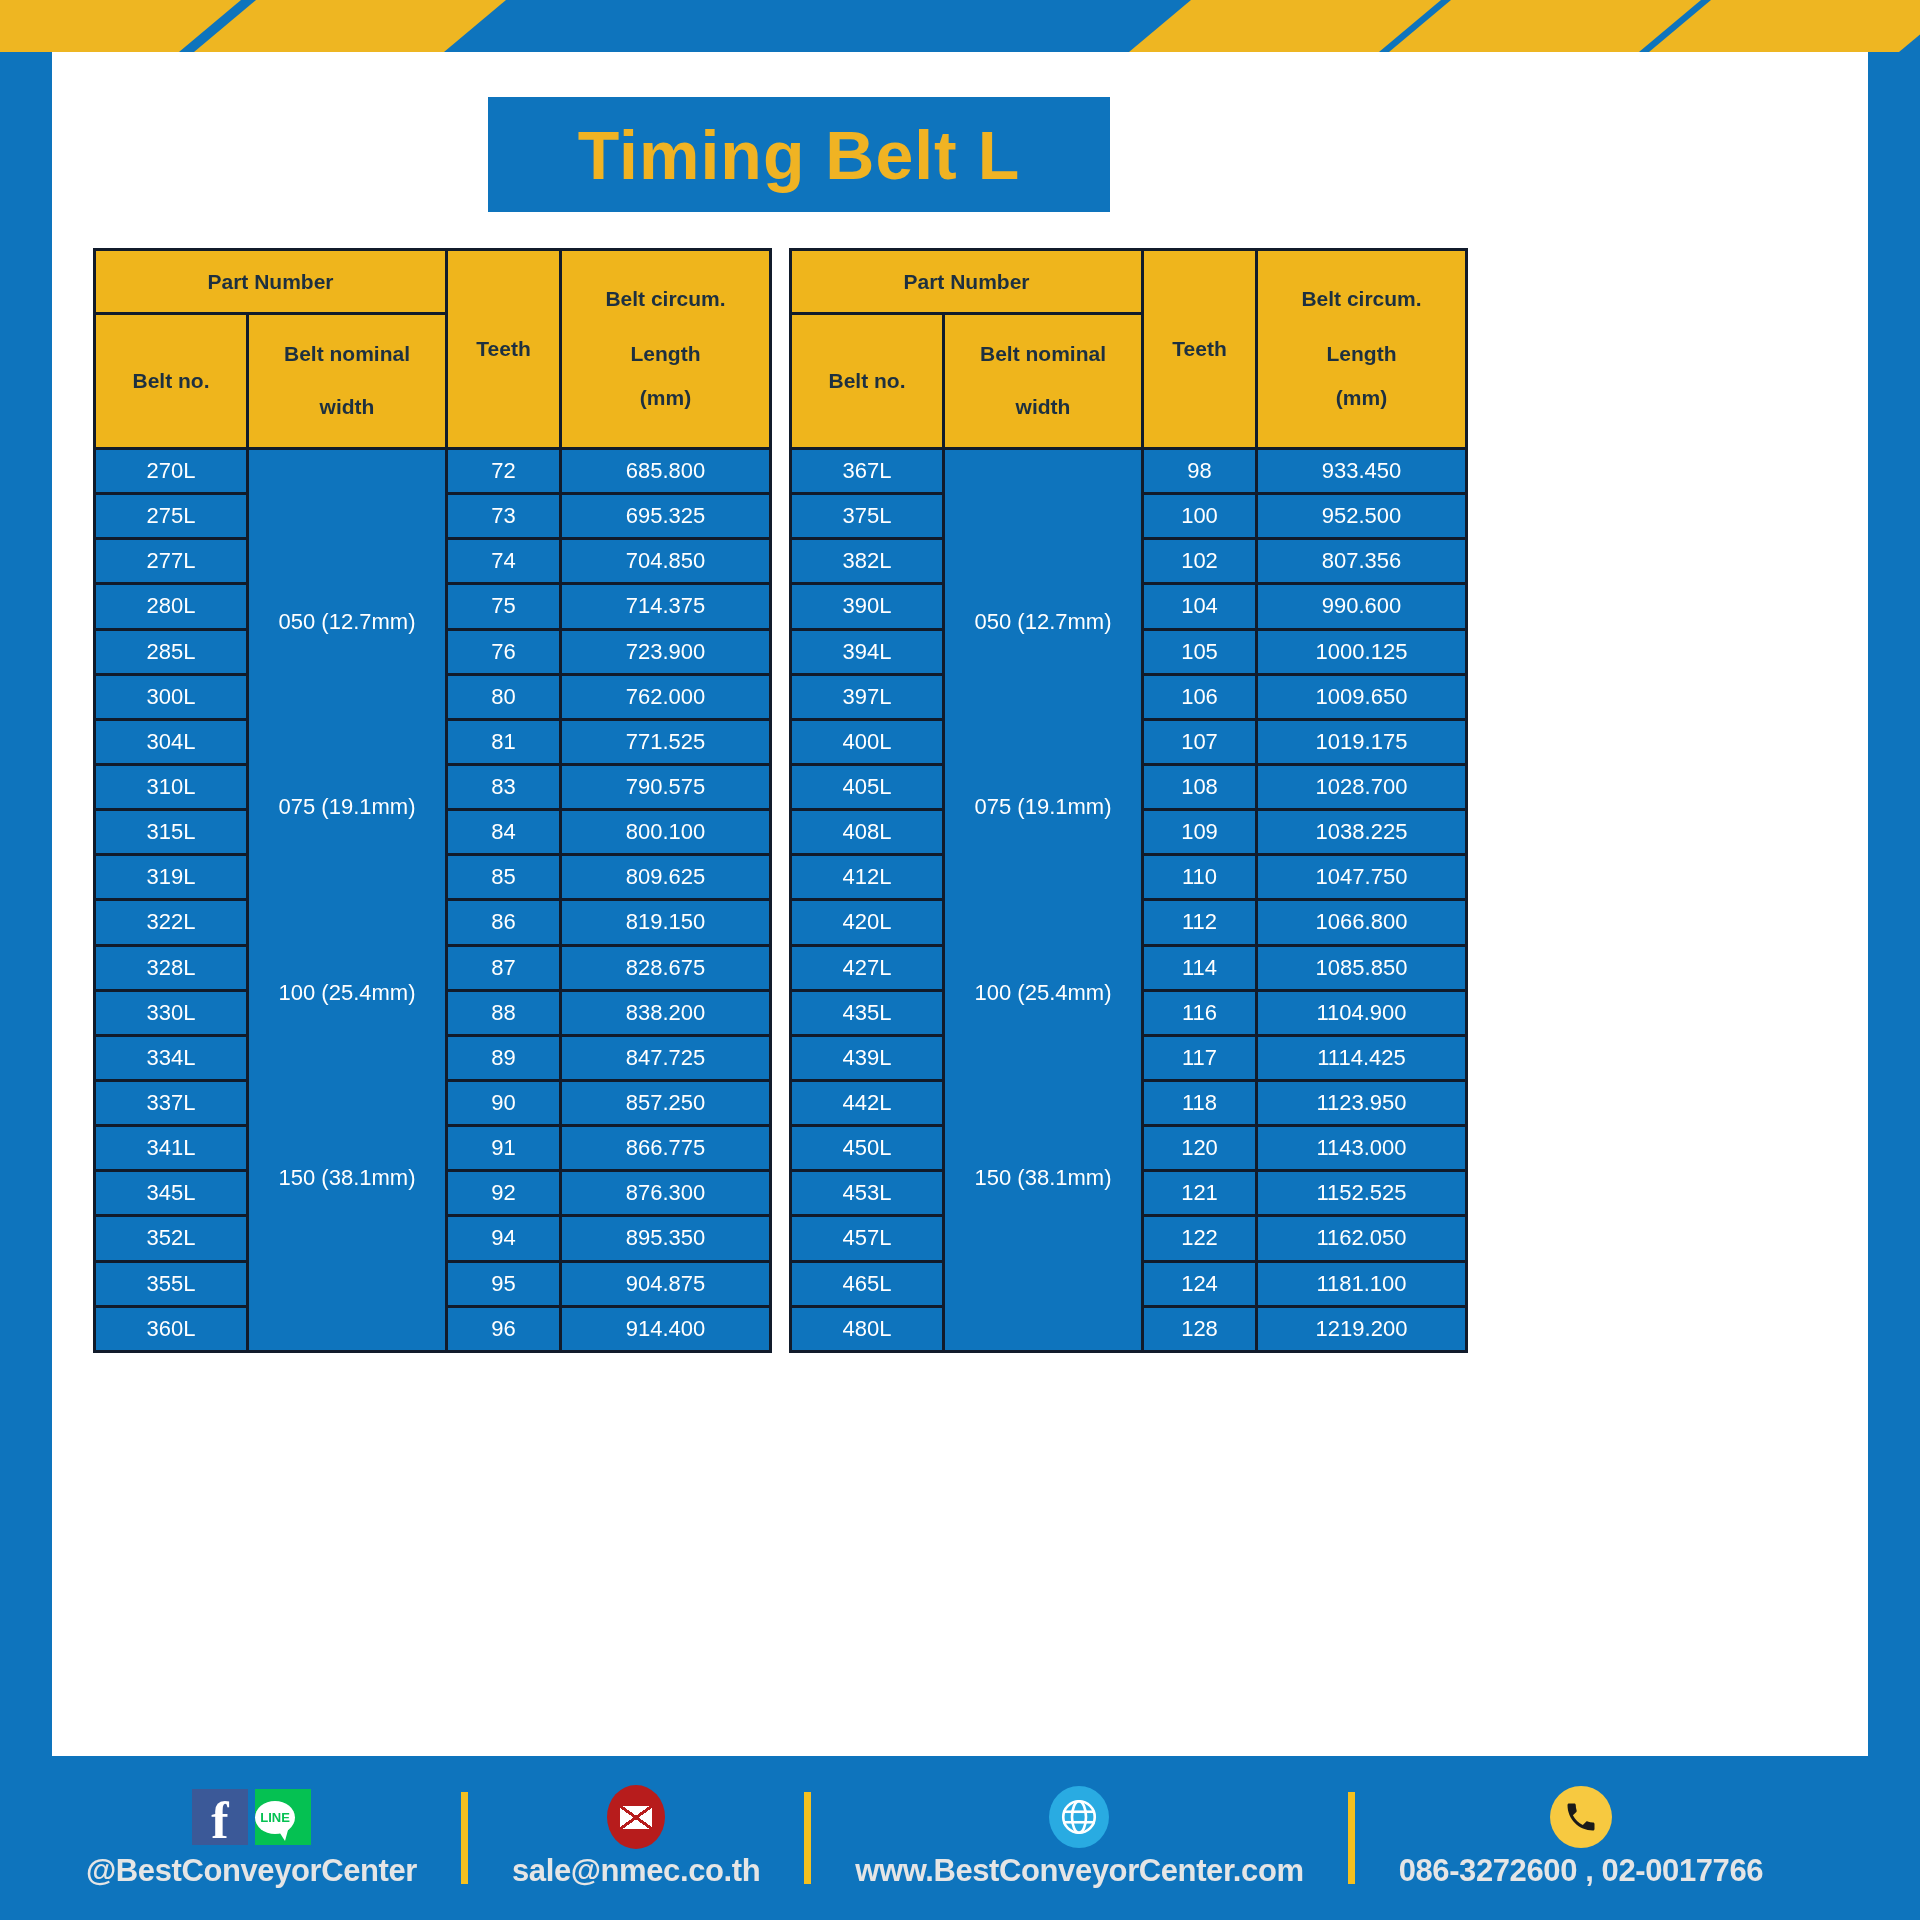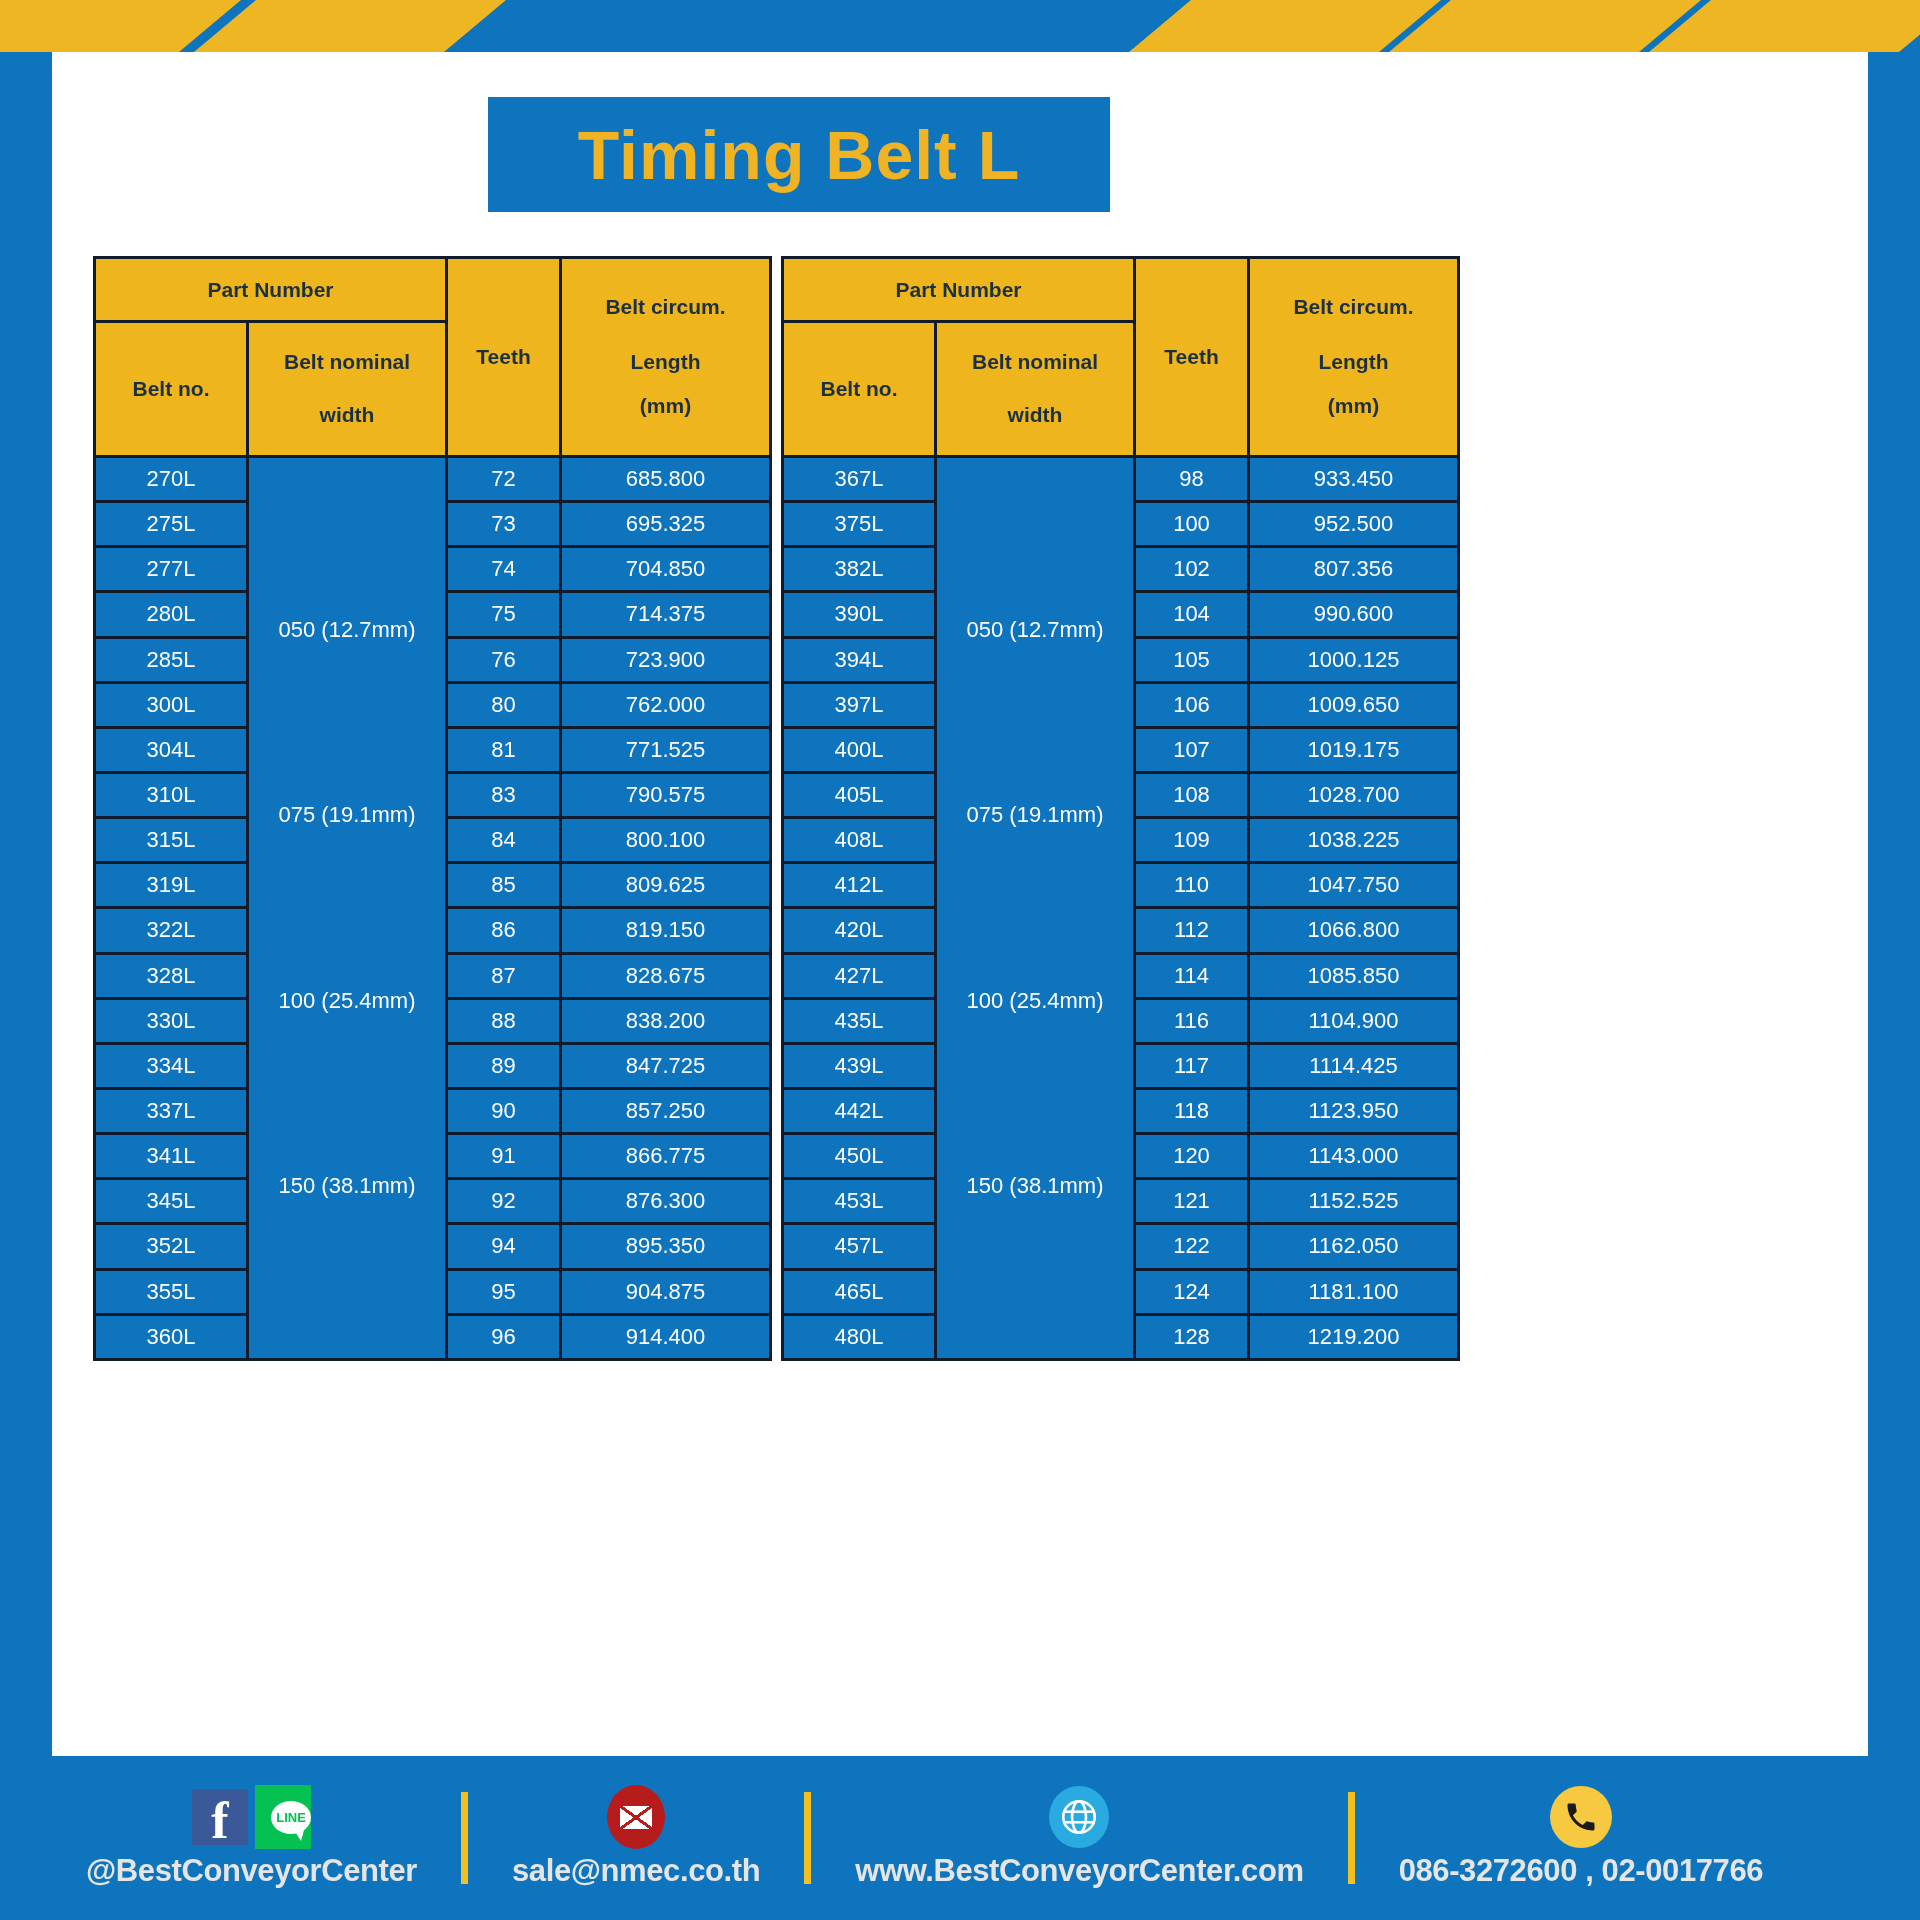--- a/index.html
+++ b/index.html
@@ -69,25 +69,25 @@
     color: #f0b323;
     font-size: 68px;
     font-weight: bold;
     letter-spacing: 1px;
     line-height: 1;
   }
 
   
   .tables {
     position: absolute;
-    top: 256px;
+    top: 248px;
     left: 93px;
     width: 1279px;
     display: flex;
-    gap: 9px;
+    gap: 17px;
     z-index: 7;
   }
   table.belt {
     border-collapse: collapse;
     table-layout: fixed;
     width: 682px;
     background: #0e74bd;
     border: 3px solid #111b2b;
   }
   table.belt th, table.belt td {
@@ -155,22 +155,22 @@
   .f-sep {
     width: 7px; height: 92px; background: #f4c01f;
   }
   .ic-fb {
     width: 56px; height: 56px; background: #3b5998;
     display: flex; align-items: flex-end; justify-content: center;
     color: #fff; font-size: 52px; font-weight: bold;
     font-family: "Liberation Serif", serif; line-height: 0.95;
   }
   .ic-line {
-    width: 56px; height: 64px; background: #05c152;
-    display: flex; align-items: center; justify-content: flex-end;
+    width: 56px; height: 56px; background: #05c152;
+    display: flex; align-items: center; justify-content: flex-start;
   }
   .line-bub {
     width: 40px; height: 33px; background: #fff; border-radius: 50%;
     display:flex; align-items:center; justify-content:center;
     color:#05c152; font-size:13px; font-weight:bold; position: relative;
   }
   .line-bub:after{
     content:""; position:absolute; bottom:-7px; right:7px;
     border-left: 7px solid transparent; border-right: 3px solid transparent;
     border-top: 11px solid #fff;

